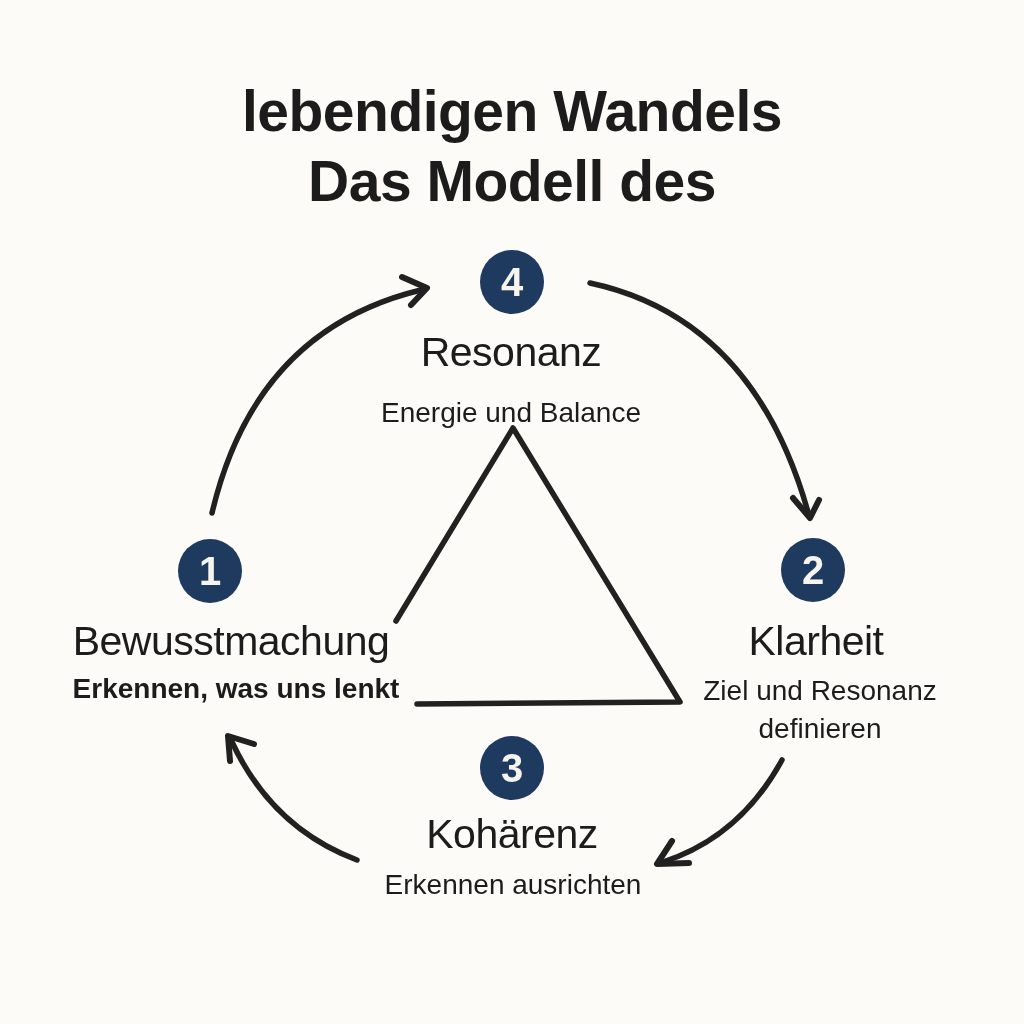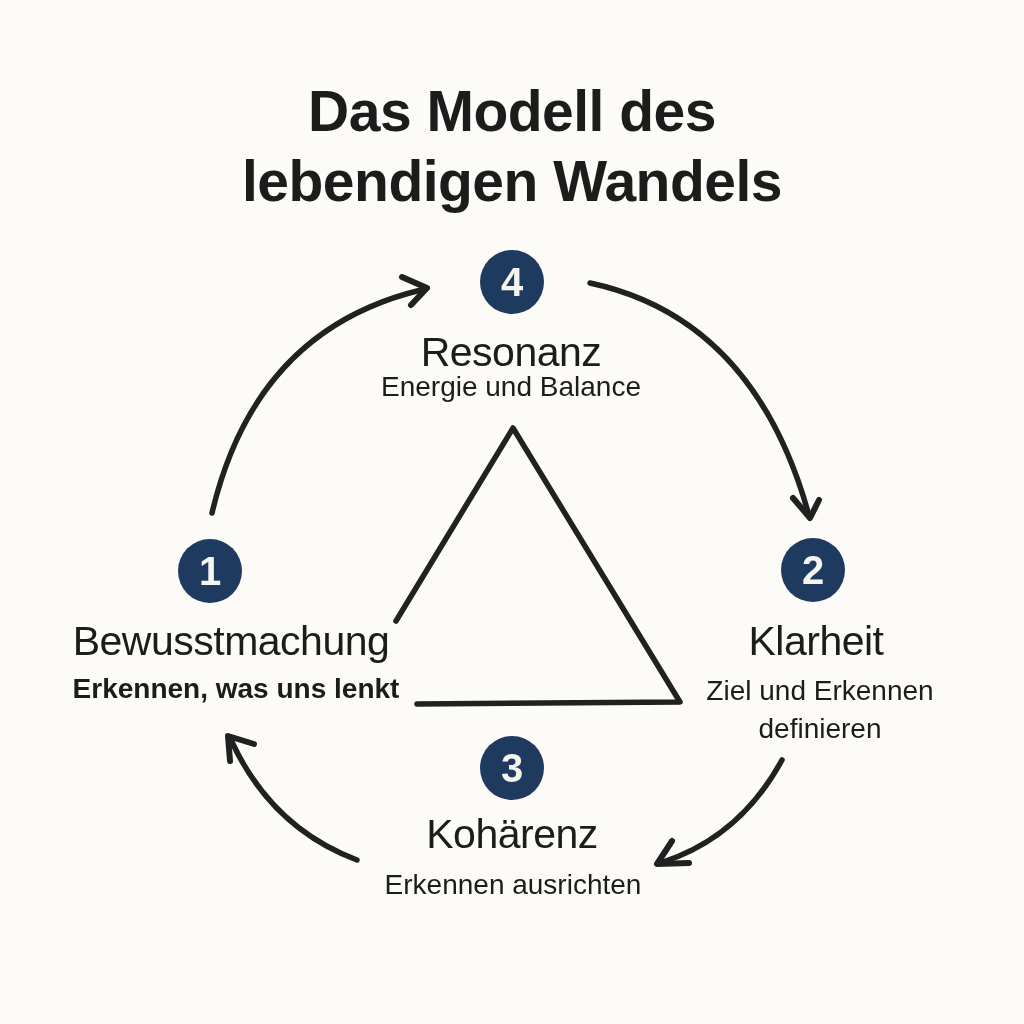--- a/index.html
+++ b/index.html
@@ -73,22 +73,22 @@
     white-space:normal;
     width:272px;
   }
 </style>
 </head>
 <body>
 
 <div class="canvas">
 
   <div class="title">
+    <div>lebendigen Wandels</div>
     <div>Das Modell des</div>
-    <div>lebendigen Wandels</div>
   </div>
 
   <svg class="diagram-lines" viewBox="0 0 1024 1024">
 
     <path class="shape" d="M396,621 L513,428 L680,702 L417,704"></path>
 
     <path class="arrow" d="M212,513 Q255,330 421,290"></path>
     <polyline class="arrowhead" points="402,277 427,288 411,305"></polyline>
 
     <path class="arrow" d="M590,283 Q753,318 808,512"></path>
@@ -98,27 +98,27 @@
     <polyline class="arrowhead" points="672,841 657,864 689,863"></polyline>
 
     <path class="arrow" d="M357,860 Q272,828 232,742"></path>
     <polyline class="arrowhead" points="230,761 228,736 254,744"></polyline>
   </svg>
 
   <div class="step-circle" style="left:480px;top:250px;">
     <span>4</span>
   </div>
   <div class="step-name" style="left:511px;top:329px;">Resonanz</div>
-  <div class="step-desc" style="left:511px;top:368px;text-align:right;">Energie und Balance</div>
+  <div class="step-desc" style="left:511px;top:394px;text-align:right;">Energie und Balance</div>
 
   <div class="step-circle" style="left:781px;top:538px;">
     <span>2</span>
   </div>
   <div class="step-name" style="left:816px;top:618px;">Klarheit</div>
-  <div class="step-desc wrap" style="left:820px;top:672px;">Ziel und Erkennen definieren</div>
+  <div class="step-desc wrap" style="left:820px;top:672px;">Ziel und Resonanz definieren</div>
 
   <div class="step-circle" style="left:480px;top:736px;">
     <span>3</span>
   </div>
   <div class="step-name" style="left:512px;top:811px;">Kohärenz</div>
   <div class="step-desc" style="left:513px;top:866px;">Erkennen ausrichten</div>
 
   <div class="step-circle" style="left:178px;top:539px;">
     <span>1</span>
   </div>

